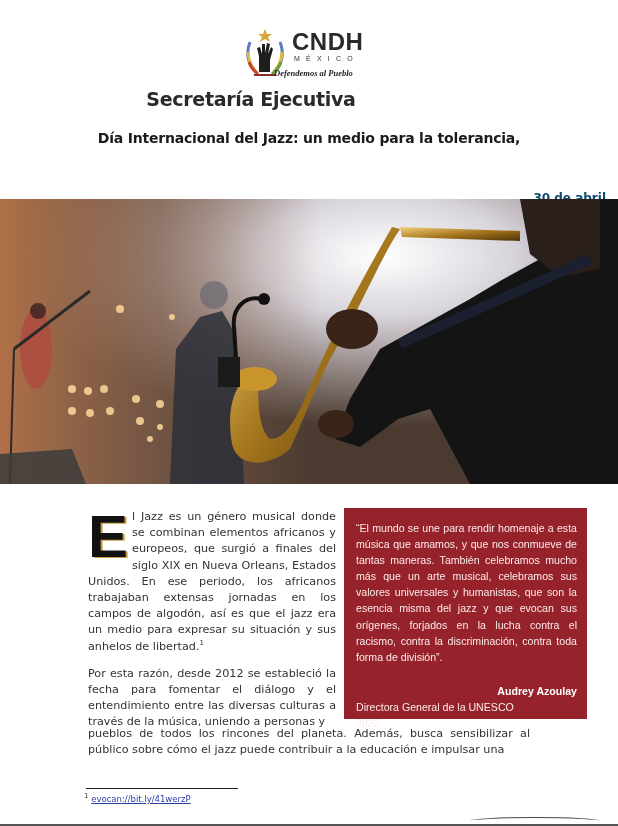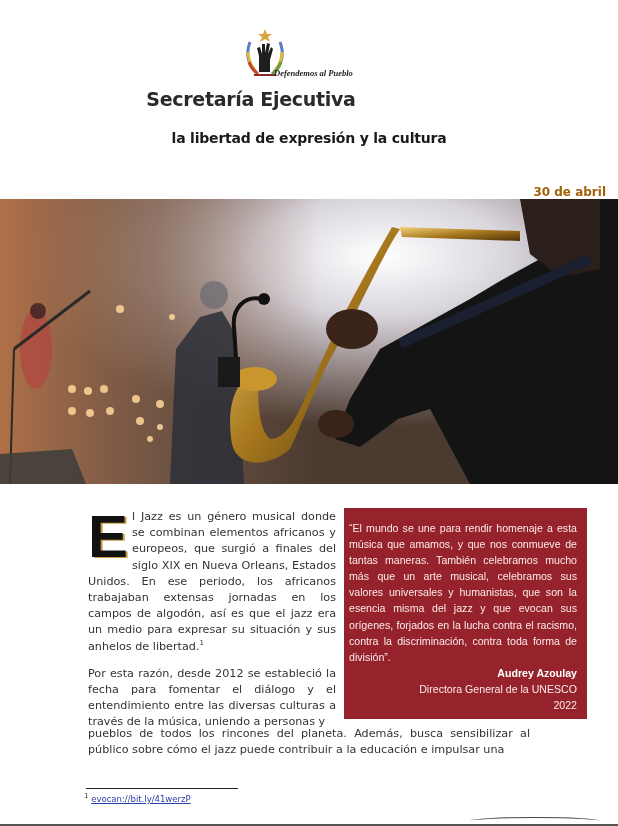--- a/index.html
+++ b/index.html
@@ -8,34 +8,34 @@
 
     .logo { position: absolute; left: 244px; top: 24px; width: 130px; height: 56px; }
     .logo-emblem { position: absolute; left: 0; top: 4px; width: 42px; height: 50px; }
     .logo-text { position: absolute; left: 48px; top: 6px; }
     .logo-cndh { font-family: "Liberation Sans", sans-serif; font-weight: bold; font-size: 24px; letter-spacing: 0.5px; color: #2a2a2a; line-height: 24px; }
     .logo-mexico { font-family: "Liberation Sans", sans-serif; font-size: 7px; letter-spacing: 6.2px; color: #333; margin-top: 1px; padding-left: 2px; }
     .logo-slogan { position: absolute; left: 30px; top: 44px; font-family: "Liberation Serif", serif; font-style: italic; font-weight: bold; font-size: 8.5px; color: #222; white-space: nowrap; }
 
     .title { position: absolute; left: 0; width: 502px; top: 88px; text-align: center; font-family: "DejaVu Sans", sans-serif; font-weight: bold; font-size: 19px; color: #2a2a2a; letter-spacing: -0.3px; }
     .subtitle { position: absolute; left: 0; width: 618px; top: 128px; text-align: center; font-family: "DejaVu Sans", sans-serif; font-weight: bold; font-size: 14px; line-height: 21px; color: #1a1a1a; letter-spacing: -0.2px; }
-    .date { position: absolute; right: 12px; top: 185px; font-weight: bold; font-size: 12px; color: #a16207; }
+    .date { position: absolute; right: 12px; top: 191px; font-weight: bold; font-size: 12px; color: #0c4a6e; }
 
     .hero { position: absolute; left: 0; top: 199px; width: 618px; height: 285px; overflow: hidden; background: #3a2d24; }
 
     .col-left { position: absolute; left: 88px; top: 509px; width: 248px; font-size: 11.2px; line-height: 16.2px; color: #333; text-align: justify; }
     .dropcap { float: left; font-family: "Liberation Sans", sans-serif; font-weight: bold; font-size: 60px; line-height: 50px; color: #111; margin: 3px 4px 0 0; text-shadow: 2px 1px 0 #c9a04a; }
     .para { margin-bottom: 11px; }
     .sup { font-size: 7px; vertical-align: super; line-height: 0; }
     .col-full { position: absolute; left: 88px; top: 726px; width: 442px; font-size: 11.2px; line-height: 16.2px; color: #333; text-align: justify; }
 
-    .quote-box { position: absolute; left: 344px; top: 508px; width: 243px; height: 211px; background: #96232b; padding: 12px 10px 10px 5px; color: #fbeaea; font-family: "Liberation Sans", sans-serif; font-size: 10.6px; line-height: 16.1px; }
+    .quote-box { position: absolute; left: 344px; top: 508px; width: 243px; height: 211px; background: #96232b; padding: 12px 10px 10px 12px; color: #fbeaea; font-family: "Liberation Sans", sans-serif; font-size: 10.6px; line-height: 16.1px; }
     .quote-text { text-align: justify; }
-    .quote-author { text-align: right; font-weight: bold; color: #ffffff; }
-    .quote-role, .quote-year { text-align: right; }
+    .quote-author { text-align: right; margin-top: 18px; font-weight: bold; color: #ffffff; }
+    .quote-role, .quote-year { }
 
     .fn-rule { position: absolute; left: 86px; top: 788px; width: 152px; height: 1px; background: #222; }
     .footnote { position: absolute; left: 84px; top: 794px; font-size: 8.5px; color: #333; }
     .footnote a { color: #2a3ea8; text-decoration: underline; }
     .bottom-bar { position: absolute; left: 0; bottom: 0; width: 618px; height: 2px; background: #555; }
     .bottom-arc { position: absolute; left: 470px; bottom: 1px; width: 130px; height: 8px; border-top: 1.5px solid #444; border-radius: 50% 50% 0 0; }
   </style>
 </head>
 <body>
 
@@ -44,26 +44,30 @@
     <polygon points="21,1 23,6 28,6 24,9 26,14 21,11 16,14 18,9 14,6 19,6" fill="#d9a63a"></polygon>
     <path d="M6,14 C2,24 3,36 12,44" stroke="#5a7bc4" stroke-width="3" fill="none"></path>
     <path d="M4,24 C4,32 7,38 12,44" stroke="#e0b53a" stroke-width="3" fill="none"></path>
     <path d="M5,34 C7,40 10,43 14,46" stroke="#c8452e" stroke-width="3" fill="none"></path>
     <path d="M36,14 C40,24 39,36 30,44" stroke="#5a7bc4" stroke-width="3" fill="none"></path>
     <path d="M38,24 C38,32 35,38 30,44" stroke="#e0b53a" stroke-width="3" fill="none"></path>
     <path d="M37,34 C35,40 32,43 28,46" stroke="#6a9a3a" stroke-width="3" fill="none"></path>
     <path d="M15,44 L15,28 L13,20 L16,19 L18,26 L18,16 L21,16 L21,25 L23,15 L26,16 L24,26 L27,19 L29,21 L26,32 L26,44 Z" fill="#1e1e1e"></path>
     <path d="M10,47 L32,47" stroke="#8a2a2a" stroke-width="2"></path>
   </svg>
+  <div class="logo-text">
+    <div class="logo-cndh">CNDH</div>
+    <div class="logo-mexico">MÉXICO</div>
+  </div>
   <div class="logo-slogan">Defendemos al Pueblo</div>
 </div>
 
 <h1 class="title">Secretaría Ejecutiva</h1>
 <div class="subtitle">
-  <div>la libertad de expresión y la cultura</div>
+  <div>Día Internacional del Jazz: un medio para la tolerancia,</div>
 </div>
 <div class="date">30 de abril</div>
 
 <div class="hero">
   <svg width="618" height="285" viewBox="0 0 618 285" preserveAspectRatio="none">
     <defs>
       <radialGradient id="glow" cx="0.62" cy="0.2" r="0.6">
         <stop offset="0" stop-color="#ffffff"></stop>
         <stop offset="0.35" stop-color="#d8d4dc"></stop>
         <stop offset="0.7" stop-color="#8c7f7c"></stop>

